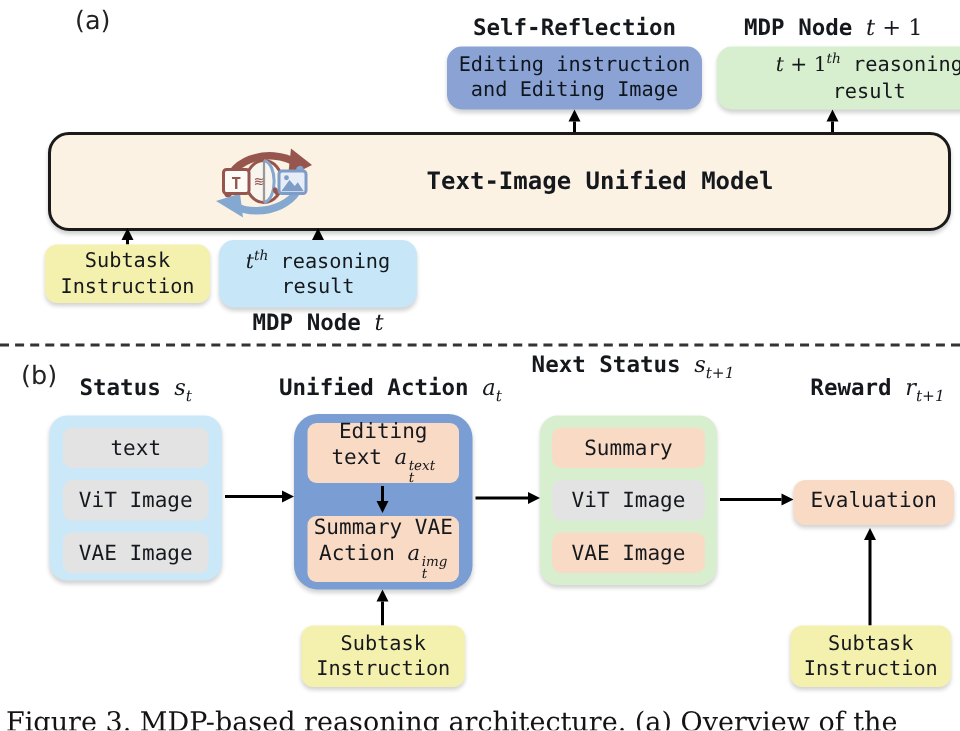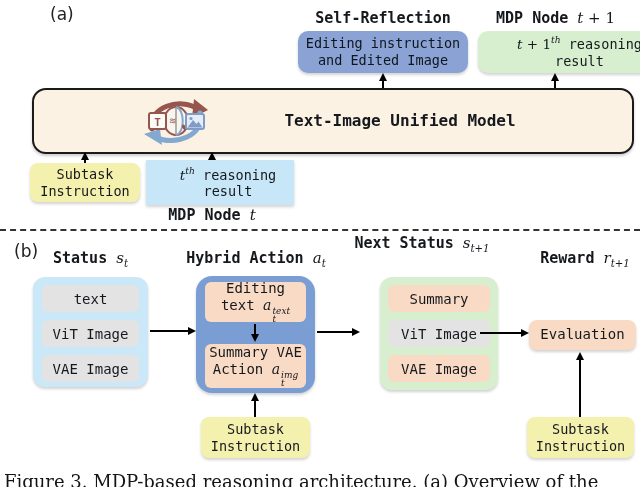--- a/index.html
+++ b/index.html
@@ -42,21 +42,21 @@
 
   <div class="abs hdr ctr" style="left:300px;top:9px;width:166px;">Self-Reflection</div>
 
   <div class="abs hdr ctr" style="left:478px;top:9px;width:155px;">
     <span>MDP Node </span><span class="mi">t</span><span class="mr"> + 1</span>
   </div>
 
   <div class="box" style="left:298px;top:31px;width:170px;height:42px;border-radius:10px;
        background:#8aa3d4;font-size:13.5px;color:#10161f;">
     <div>Editing instruction</div>
-    <div>and Edited Image</div>
+    <div>and Editing Image</div>
   </div>
 
   <div class="box" style="left:478px;top:31px;width:155px;height:42px;border-radius:10px;
        background:#d8efcf;font-size:13.5px;padding-left:24px;">
     <div>
       <span class="mi">t</span><span class="mr"> + 1</span><sup class="mi">th</sup><span> reasoning</span>
     </div>
     <div>result</div>
   </div>
 
@@ -98,41 +98,41 @@
     <div class="head-up"></div>
       <div class="shaft"></div>
   </div>
 
   <div class="box" style="left:30px;top:163px;width:110px;height:39px;border-radius:8px;
        background:#f4f0ad;font-size:13.5px;">
     <div>Subtask</div>
     <div>Instruction</div>
   </div>
 
-  <div class="box" style="left:146px;top:160px;width:132px;height:45px;border-radius:0;
-       background:#c7e7f8;font-size:13.5px;padding-left:16px;">
+  <div class="box" style="left:146px;top:160px;width:132px;height:45px;border-radius:10px;
+       background:#c7e7f8;font-size:13.5px;">
     <div>
       <span class="mi">t</span><sup class="mi">th</sup><span> reasoning</span>
     </div>
     <div>result</div>
   </div>
 
   <div class="abs hdr ctr" style="left:146px;top:206px;width:132px;">
     <span>MDP Node </span><span class="mi">t</span>
   </div>
 
   <div class="dashline" style="left:0;right:0;top:229px;"></div>
 
   <div class="abs panel-label" style="left:14px;top:241px;">(b)</div>
 
   <div class="abs hdr ctr" style="left:33px;top:249px;width:115px;text-align:center;">
     <span>Status </span><span class="mi">s</span><sub class="mi">t</sub>
   </div>
   <div class="abs hdr ctr" style="left:186px;top:249px;width:140px;">
-    <span>Hybrid Action </span><span class="mi">a</span><sub class="mi">t</sub>
+    <span>Unified Action </span><span class="mi">a</span><sub class="mi">t</sub>
   </div>
   <div class="abs hdr ctr" style="left:352px;top:234px;width:140px;">
     <span>Next Status </span><span class="mi">s</span><sub class="mi">t+1</sub>
   </div>
   <div class="abs hdr ctr" style="left:537px;top:249px;width:96px;">
     <span>Reward </span><span class="mi">r</span><sub class="mi">t+1</sub>
   </div>
 
   <div class="abs" style="left:33px;top:277px;width:115px;height:110px;background:#cbe8f9;
        border-radius:12px;box-shadow:0 2px 3px rgba(0,0,0,0.18);">
@@ -173,21 +173,21 @@
       </div>
     </div>
   </div>
 
   <div class="ah" style="left:317px;top:326px;width:43px;">
     <div class="shaft"></div>
       <div class="head-right"></div>
   </div>
 
   <div class="abs" style="left:360px;top:277px;width:118px;height:113px;background:#d8efcf;
-       border-radius:12px;box-shadow:0 2px 3px rgba(0,0,0,0.18);margin-left:20px;">
+       border-radius:12px;box-shadow:0 2px 3px rgba(0,0,0,0.18);">
     <div class="innerbox" style="left:8px;top:8px;width:102px;height:27px;background:#f9dbc5;">Summary</div>
     <div class="innerbox" style="left:8px;top:43px;width:102px;height:27px;background:#e3e3e4;">ViT Image</div>
     <div class="innerbox" style="left:8px;top:78px;width:102px;height:27px;background:#f9dbc5;">VAE Image</div>
   </div>
 
   <div class="ah" style="left:480px;top:327px;width:49px;">
     <div class="shaft"></div>
       <div class="head-right"></div>
   </div>
 

